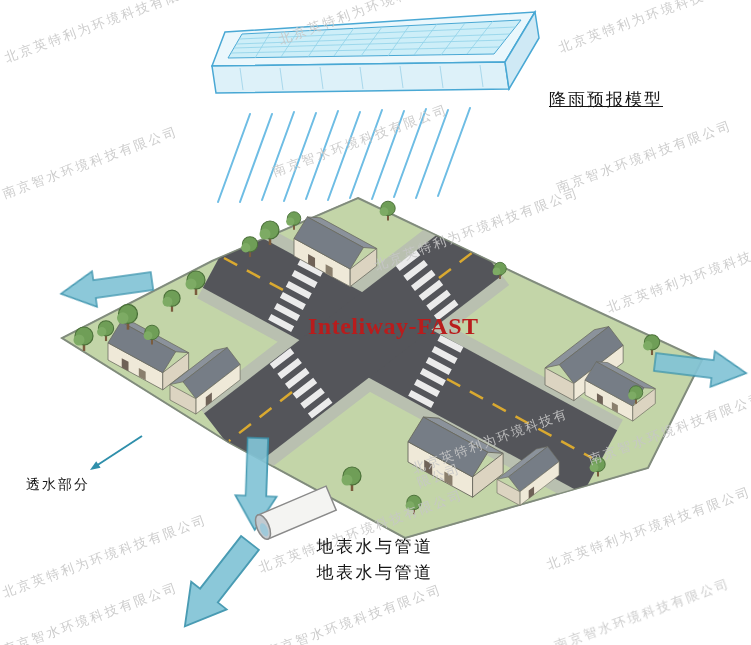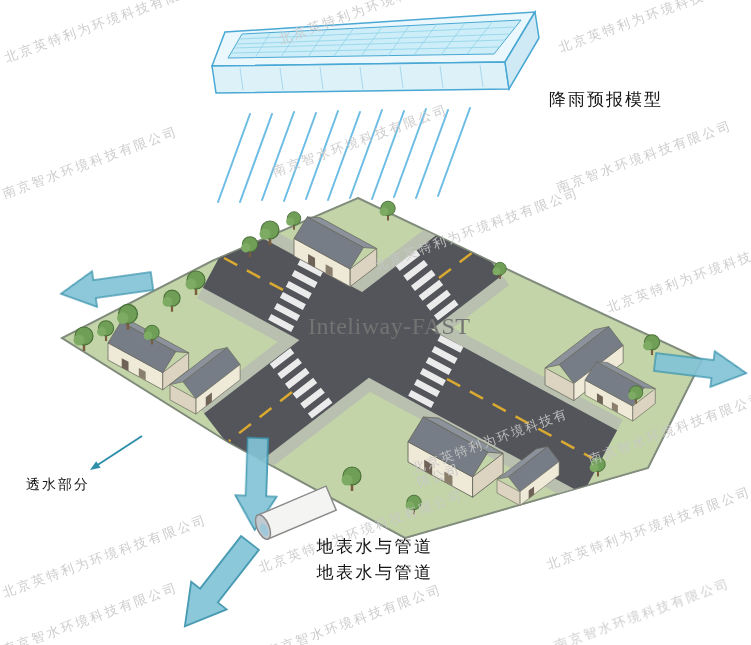--- a/index.html
+++ b/index.html
@@ -3,23 +3,23 @@
 <meta charset="utf-8">
 <style>
   html,body{margin:0;padding:0;background:#ffffff;}
   .canvas{position:relative;width:751px;height:645px;background:#ffffff;overflow:hidden;
           font-family:"Liberation Sans",sans-serif;}
   .canvas svg{position:absolute;left:0;top:0;z-index:1;}
   .wm{position:absolute;z-index:3;font-size:13px;letter-spacing:2.5px;color:#c7c7c7;
       transform:rotate(-20deg);transform-origin:0 0;white-space:nowrap;opacity:.9;pointer-events:none;}
   .wm.two-line{line-height:15px;letter-spacing:2px;}
   .label{position:absolute;z-index:4;color:#141414;}
-  .lbl-rain{left:549px;top:88px;font-size:17px;letter-spacing:2px;}
-  .lbl-brand{left:308px;top:313px;font-family:"Liberation Serif",serif;font-weight:normal;
-             font-size:24px;letter-spacing:.5px;color:#737373;}
+  .lbl-rain{left:549px;top:88px;font-size:17px;letter-spacing:2px;text-decoration:underline;}
+  .lbl-brand{left:308px;top:313px;font-family:"Liberation Serif",serif;font-weight:bold;
+             font-size:24px;letter-spacing:.5px;color:#b91c1c;}
   .lbl-perm{left:26px;top:476px;font-size:14px;letter-spacing:2px;}
   .lbl-inter{left:290px;top:534px;width:170px;text-align:center;font-size:17px;
              letter-spacing:2.5px;line-height:26px;}
 </style>
 </head>
 <body>
 
 <div class="canvas">
 
 <svg width="751" height="645" viewBox="0 0 751 645">

